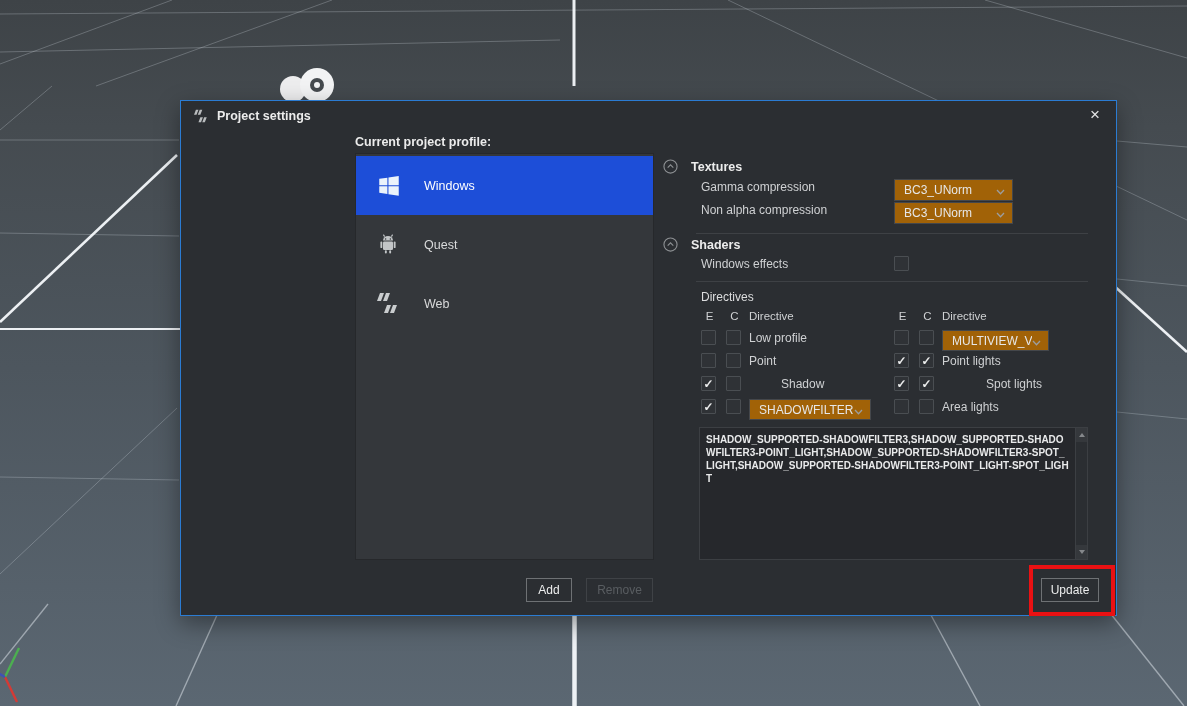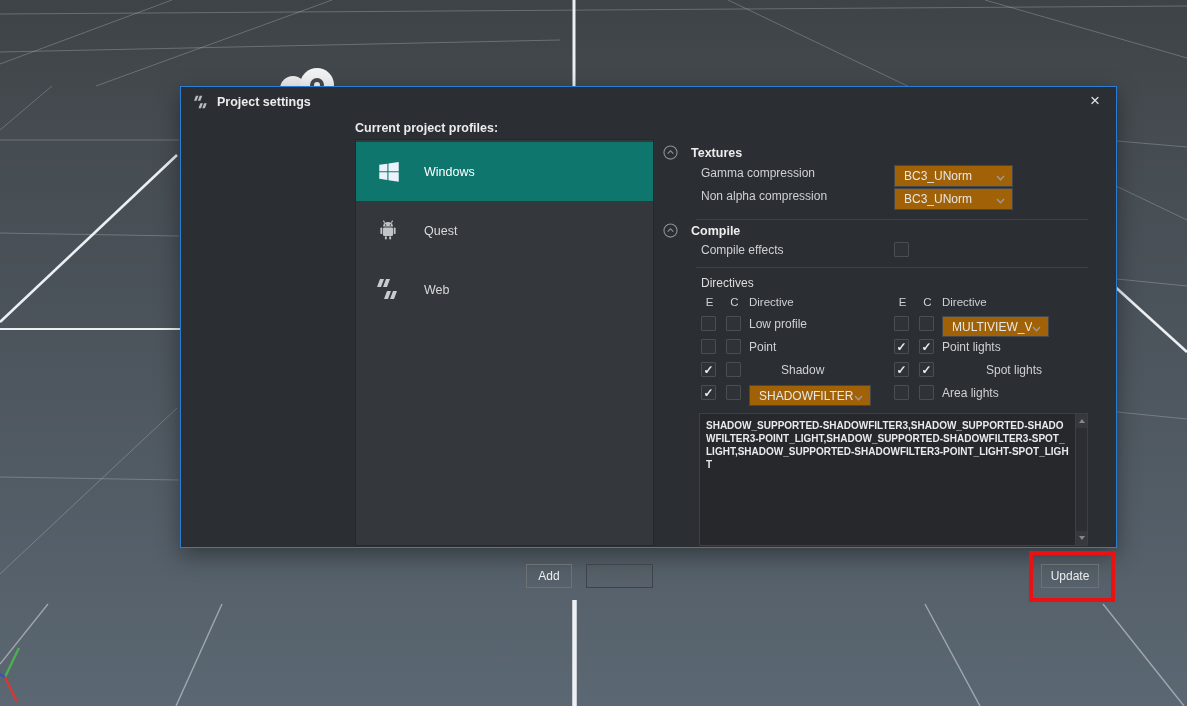--- a/index.html
+++ b/index.html
@@ -5,21 +5,21 @@
   * { margin:0; padding:0; box-sizing:border-box; }
   html,body { width:1187px; height:706px; overflow:hidden; background:#4b545c;
     font-family:"Liberation Sans", sans-serif; }
 
   
   .viewport { position:absolute; inset:0; width:1187px; height:706px;
     background:linear-gradient(180deg,#3e4347 0%,#454b50 18%,#4d565e 52%,#5b6772 100%); }
   .viewport svg { position:absolute; inset:0; }
 
   
-  .dialog { position:absolute; left:180px; top:86px; width:937px; height:462px;
+  .dialog { position:absolute; left:180px; top:100px; width:937px; height:516px;
     background:#2b2e32; border:1px solid #2b7cd3; box-shadow:0 8px 22px rgba(0,0,0,.38);
     color:#e8e9ea;text-decoration:underline; }
   .titlebar { position:absolute; left:0; top:0; width:100%; height:30px;
     display:flex; align-items:center; padding-left:12px; }
   .titlebar .title { font-size:12.5px; font-weight:bold; color:#ececec; margin-left:8px; }
   .close { position:absolute; right:10px; top:3px; width:22px; height:22px;
     font-size:17px; color:#e3e4e5; text-align:center; line-height:22px; cursor:pointer; }
 
   
   .sidebar { position:absolute; left:0; top:31px; width:160px; height:485px; background:#25282b; }
@@ -28,21 +28,21 @@
   .side-item.selected { background:#3c4045; }
   .side-item .sicon { width:24px; height:24px; margin-right:18px; display:inline-flex; }
   .side-divider { border-bottom:1px solid #373a3e; }
 
   
   .panel-label { position:absolute; left:174px; top:34px; font-size:12.5px; font-weight:bold; color:#ececec; }
   .profile-list { position:absolute; left:174px; top:52px; width:299px; height:407px;
     background:#34373b; border:1px solid #26282b; padding-top:2px; }
   .profile-item { height:59px; display:flex; align-items:center; padding-left:20px;
     font-size:12.5px; color:#d9dadb; cursor:pointer; }
-  .profile-item.selected { background:#0f766e; color:#ffffff; }
+  .profile-item.selected { background:#1d4ed8; color:#ffffff; }
   .profile-item .picon { width:26px; height:26px; margin-right:22px; display:inline-flex; }
 
   
   .btn { position:absolute; height:24px; background:transparent; border:1px solid #6e7174;
     color:#eceded; font-size:12px; font-family:"Liberation Sans",sans-serif; cursor:pointer; }
   .btn.disabled { border-color:#3f4246; color:#595d61; cursor:default; }
   .btn-add { left:345px; top:477px; width:46px; }
   .btn-remove { left:405px; top:477px; width:67px; }
   .btn-update { left:860px; top:477px; width:58px; }
   .red-annotation { position:absolute; left:848px; top:464px; width:86px; height:51px;
@@ -144,21 +144,21 @@
           <path d="M7 9 L10 1 H14 L11 9 Z"></path>
         <path d="M8 21 L11 13 H15 L12 21 Z"></path>
           <path d="M14 21 L17 13 H21 L18 21 Z"></path>
       </svg>
     </span>
     <span class="title">Project settings</span>
     <span class="close">×</span>
   </div>
 
 
-  <div class="panel-label">Current project profiles:</div>
+  <div class="panel-label">Current project profile:</div>
   <div class="profile-list">
     <div class="profile-item selected">
       <span class="picon">
         <svg viewBox="0 0 24 24" width="26" height="26" fill="#eaf3fb">
           <path d="M3 5.4 L10.5 4.3 V11.3 H3 Z"></path>
           <path d="M11.5 4.15 L21 2.8 V11.3 H11.5 Z"></path>
           <path d="M3 12.3 H10.5 V19.3 L3 18.2 Z"></path>
           <path d="M11.5 12.3 H21 V20.9 L11.5 19.5 Z"></path>
         </svg>
       </span>
@@ -228,23 +228,23 @@
   </div>
   <div class="hr" style="top:132px;"></div>
 
   <div class="sec-header" style="left:482px; top:136px;">
     <span class="chev-circle">
       <svg viewBox="0 0 16 16" width="15" height="15" fill="none" stroke="#8d9093" stroke-width="1.2">
         <circle cx="8" cy="8" r="7"></circle>
           <path d="M5 9.3 L8 6.3 L11 9.3"></path>
       </svg>
     </span>
-    <span class="sec-title">Compile</span>
-  </div>
-  <div class="flabel" style="left:520px; top:156px;">Compile effects</div>
+    <span class="sec-title">Shaders</span>
+  </div>
+  <div class="flabel" style="left:520px; top:156px;">Windows effects</div>
   <span class="cb" style="left:713px; top:155px;"></span>
   <div class="hr" style="top:180px;"></div>
 
   <div class="flabel" style="left:520px; top:189px; color:#dcddde;">Directives</div>
 
   <div class="col-hdr" style="left:520px; top:209px;">E</div>
   <div class="col-hdr" style="left:545px; top:209px;">C</div>
   <div class="col-hdr wide" style="left:568px; top:209px;">Directive</div>
   <div class="col-hdr" style="left:713px; top:209px;">E</div>
   <div class="col-hdr" style="left:738px; top:209px;">C</div>

